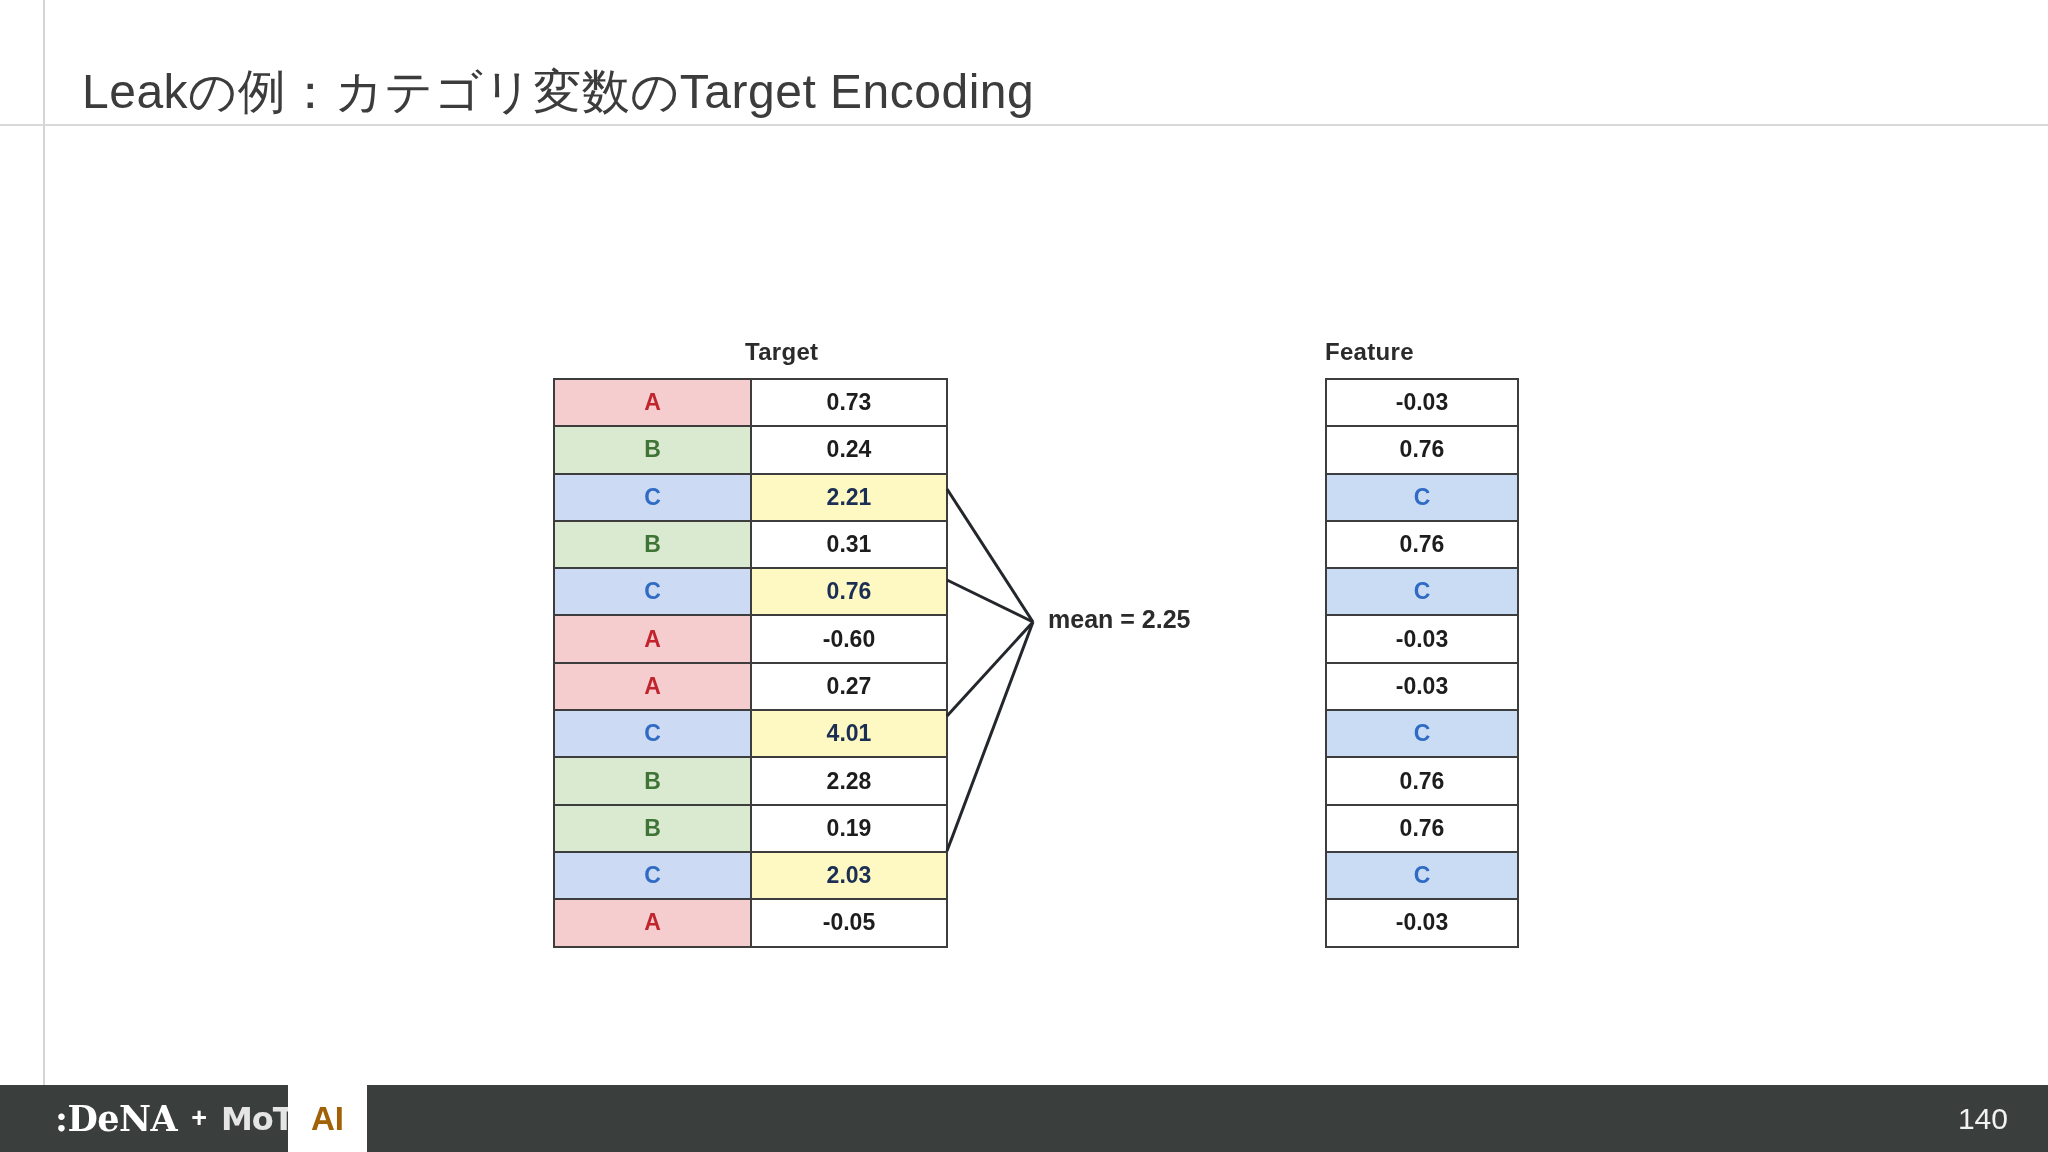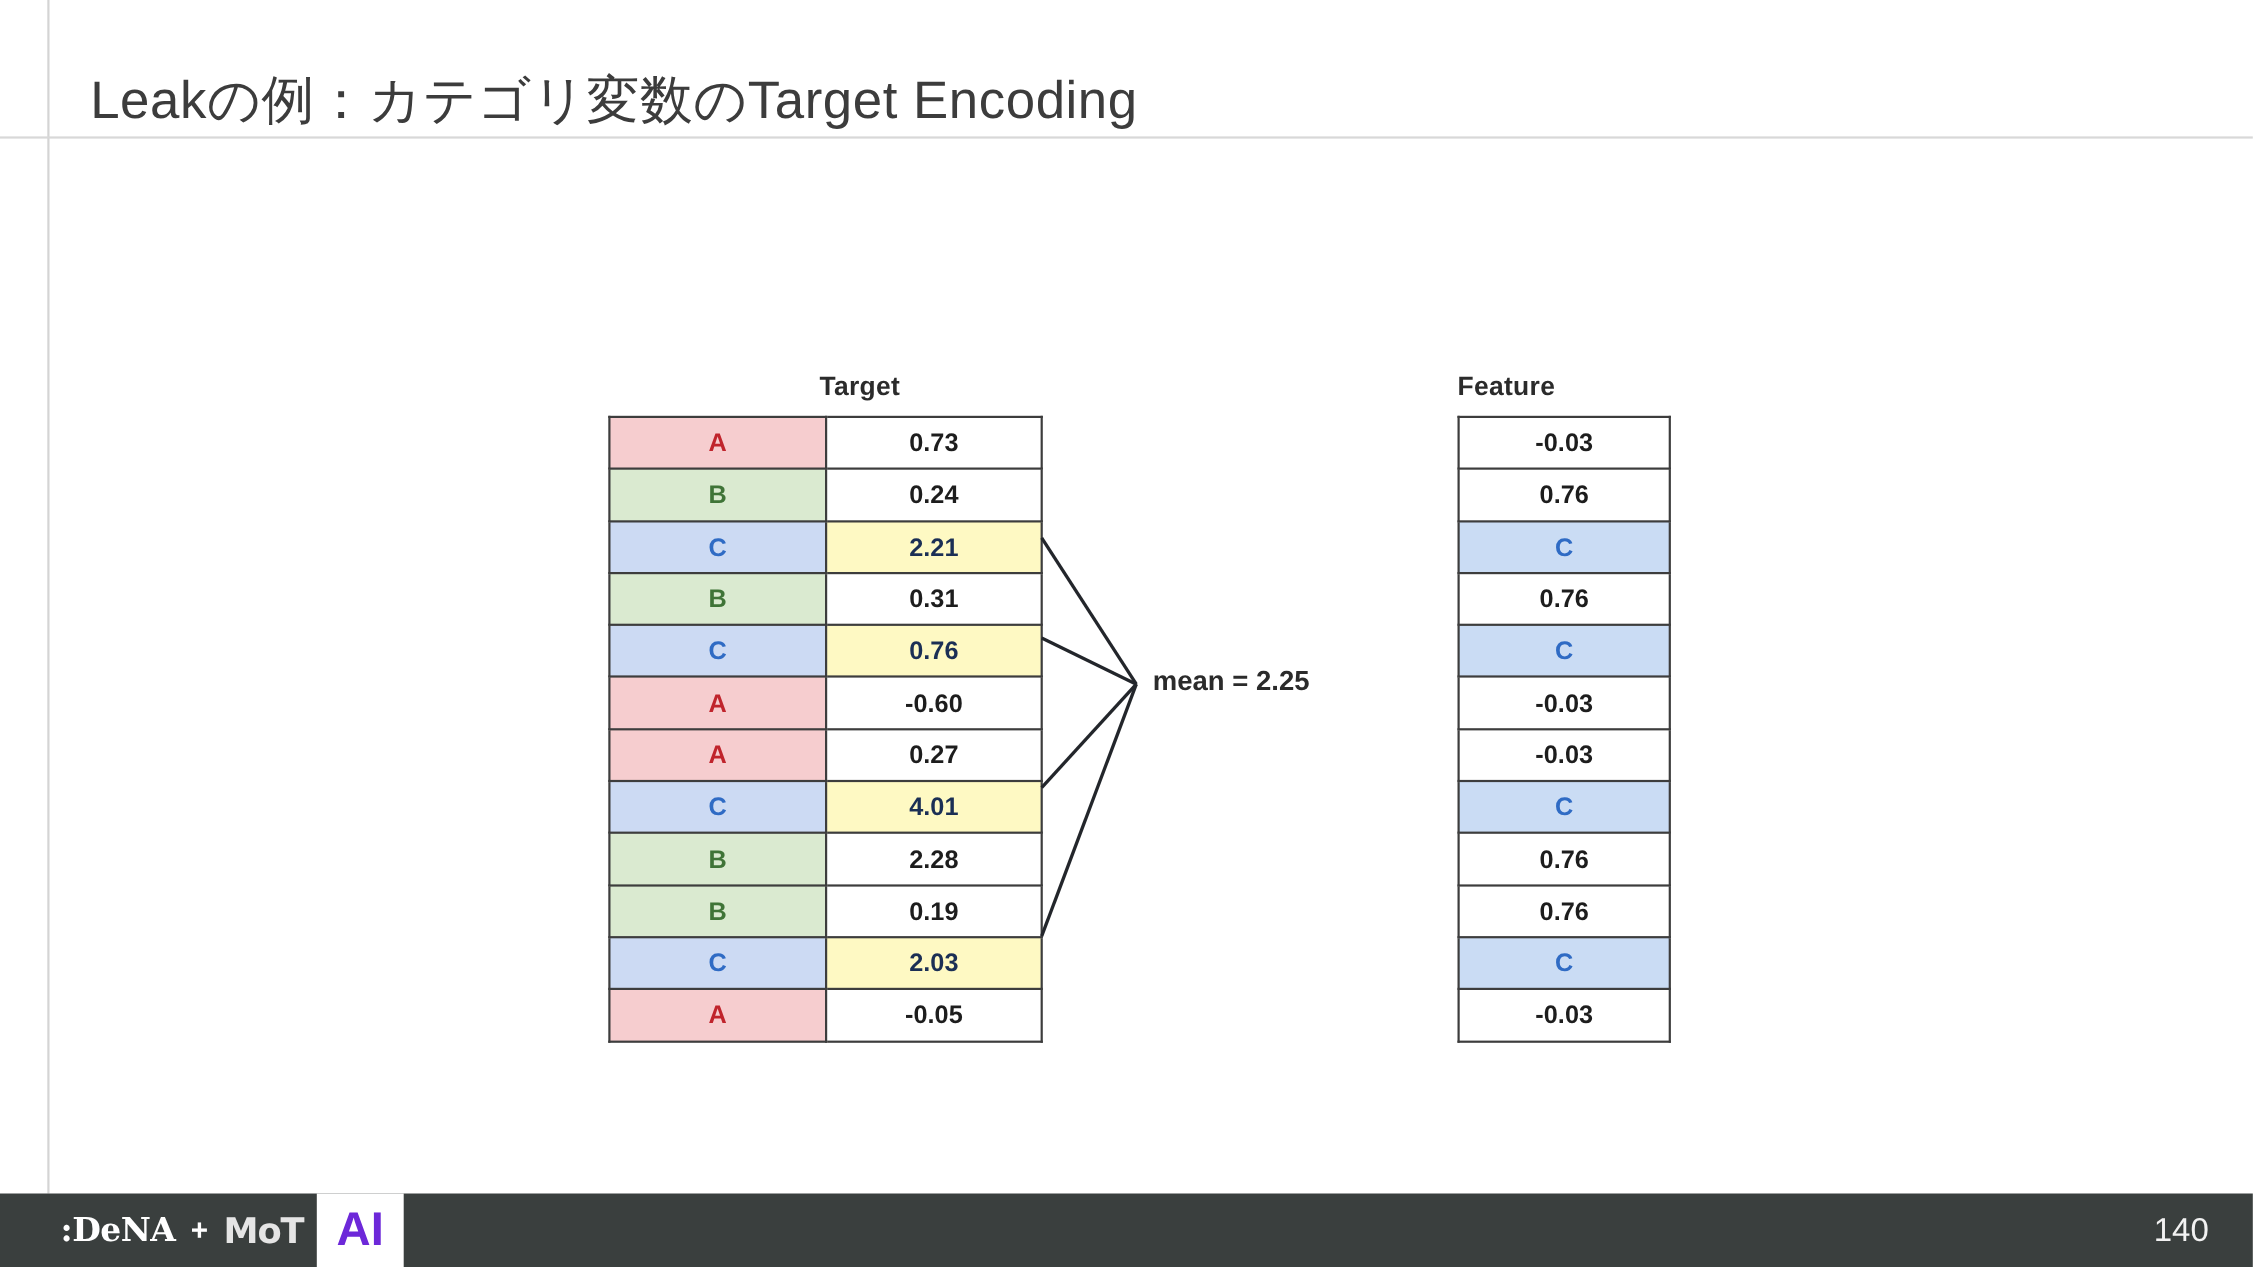--- a/index.html
+++ b/index.html
@@ -151,21 +151,21 @@
     position: absolute;
     left: 55px;
     top: 0;
     height: 67px;
     display: flex;
     align-items: center;
     gap: 14px;
   }
   #brand-dena {
     color: #ffffff;
-    font-size: 30px;
+    font-size: 35px;
     font-weight: bold;
     font-family: "DejaVu Serif", serif;
     letter-spacing: -0.5px;
   }
   #brand-plus {
     color: #ffffff;
     font-size: 27px;
     font-weight: bold;
   }
   #brand-mot {
@@ -178,22 +178,22 @@
   #ai-badge {
     position: absolute;
     left: 288px;
     top: 0;
     width: 79px;
     height: 67px;
     background: #ffffff;
     display: flex;
     align-items: center;
     justify-content: center;
-    color: #6d28d9;
-    font-size: 43px;
+    color: #a16207;
+    font-size: 33px;
     font-weight: bold;
   }
   #page-number {
     position: absolute;
     right: 40px;
     top: 0;
     height: 67px;
     display: flex;
     align-items: center;
     color: #f2f2f2;

